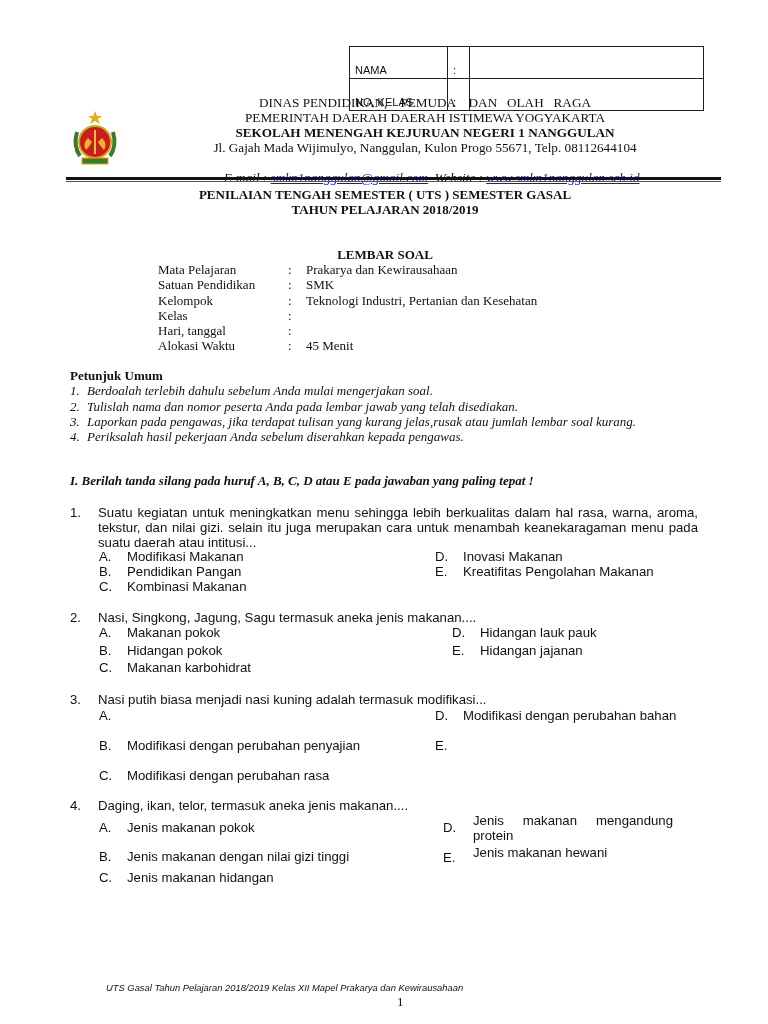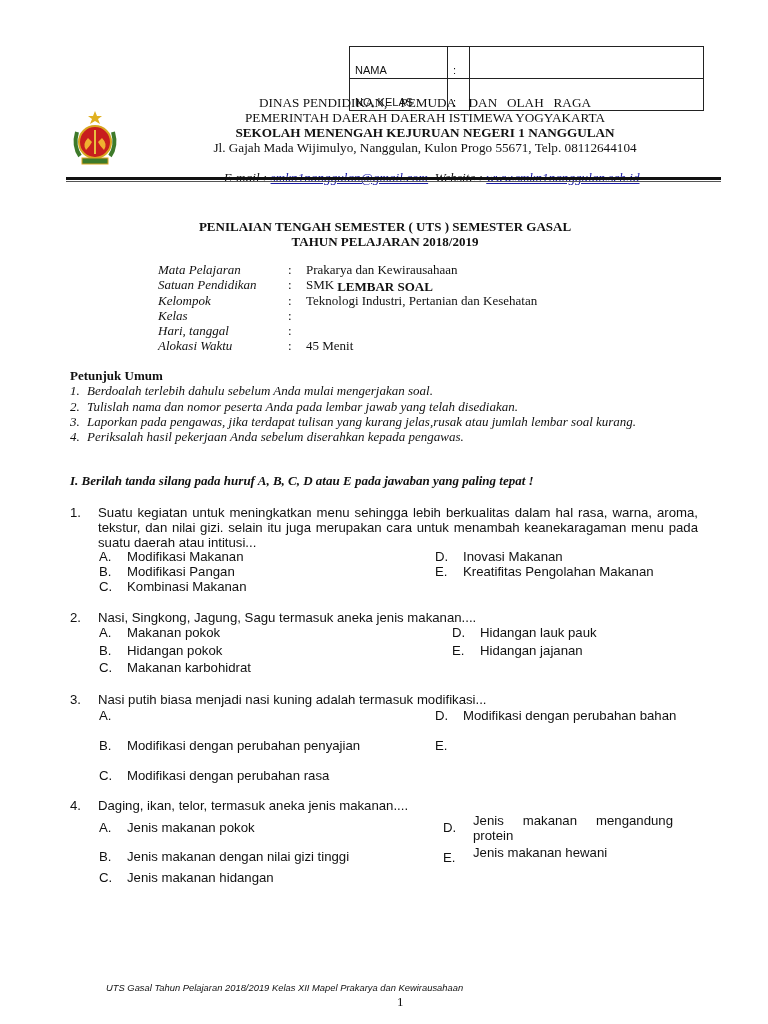--- a/index.html
+++ b/index.html
@@ -13,25 +13,25 @@
 
   
   .logo { position:absolute; left:70px; top:110px; width:50px; height:58px; }
   .kop { position:absolute; left:160px; top:95px; width:530px; text-align:center; font-family:"Liberation Serif","DejaVu Serif",serif; font-size:13.2px; line-height:15px; }
   .kop .b { font-weight:bold;text-align:center; }
   .kop .i { font-style:italic; }
   .kop a { color:#1a1aa6; text-decoration:underline; }
   .rule1 { position:absolute; left:66px; top:177px; width:655px; height:3px; background:#111; }
   .rule2 { position:absolute; left:66px; top:181px; width:655px; height:1px; background:#555; }
 
-  .title { position:absolute; left:140px; width:490px; text-align:center; font-family:"Liberation Serif","DejaVu Serif",serif; font-weight:bold; font-size:13px; line-height:15px;margin-top:32px; }
+  .title { position:absolute; left:140px; width:490px; text-align:center; font-family:"Liberation Serif","DejaVu Serif",serif; font-weight:bold; font-size:13px; line-height:15px; }
 
   .meta { position:absolute; left:158px; top:262px; font-family:"Liberation Serif","DejaVu Serif",serif; font-size:13px; line-height:15.3px; }
   .meta .row { display:flex; }
-  .meta .k { width:130px;font-style:italic; }
+  .meta .k { width:130px; }
   .meta .c { width:18px; }
 
   .petunjuk { position:absolute; left:70px; top:368px; width:626px; font-family:"Liberation Serif","DejaVu Serif",serif; font-size:13px; line-height:15.3px; }
   .petunjuk .h { font-weight:bold; }
   .petunjuk ol { margin:0; padding:0; list-style:none; }
   .petunjuk li { display:flex; font-style:italic; }
   .petunjuk li .n { width:17px; flex:none; }
   .petunjuk li .t { flex:1; text-align:justify; }
 
   .instr { position:absolute; left:70px; top:473px; font-family:"Liberation Serif","DejaVu Serif",serif; font-size:13px; font-weight:bold; font-style:italic; }
@@ -154,21 +154,21 @@
       <span class="n">1.</span>
       <span class="t">Suatu kegiatan untuk meningkatkan menu sehingga lebih berkualitas dalam hal rasa, warna, aroma, tekstur, dan nilai gizi. selain itu juga merupakan cara untuk menambah keanekaragaman menu pada suatu daerah atau intitusi...</span>
     </div>
 </div>
 <div class="opt" style="left:99px; top:549px">
     <span class="l">A.</span>
     <span class="t">Modifikasi Makanan</span>
   </div>
 <div class="opt" style="left:99px; top:564px">
     <span class="l">B.</span>
-    <span class="t">Modifikasi Pangan</span>
+    <span class="t">Pendidikan Pangan</span>
   </div>
 <div class="opt" style="left:99px; top:579px">
     <span class="l">C.</span>
     <span class="t">Kombinasi Makanan</span>
   </div>
 <div class="opt" style="left:435px; top:549px">
     <span class="l">D.</span>
     <span class="t">Inovasi Makanan</span>
   </div>
 <div class="opt" style="left:435px; top:564px">

